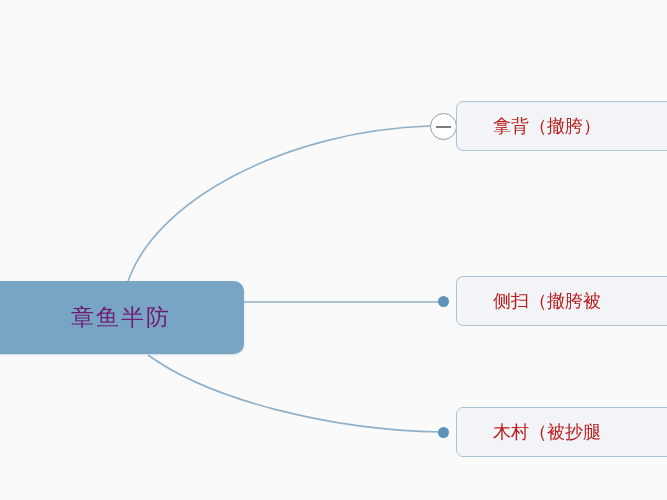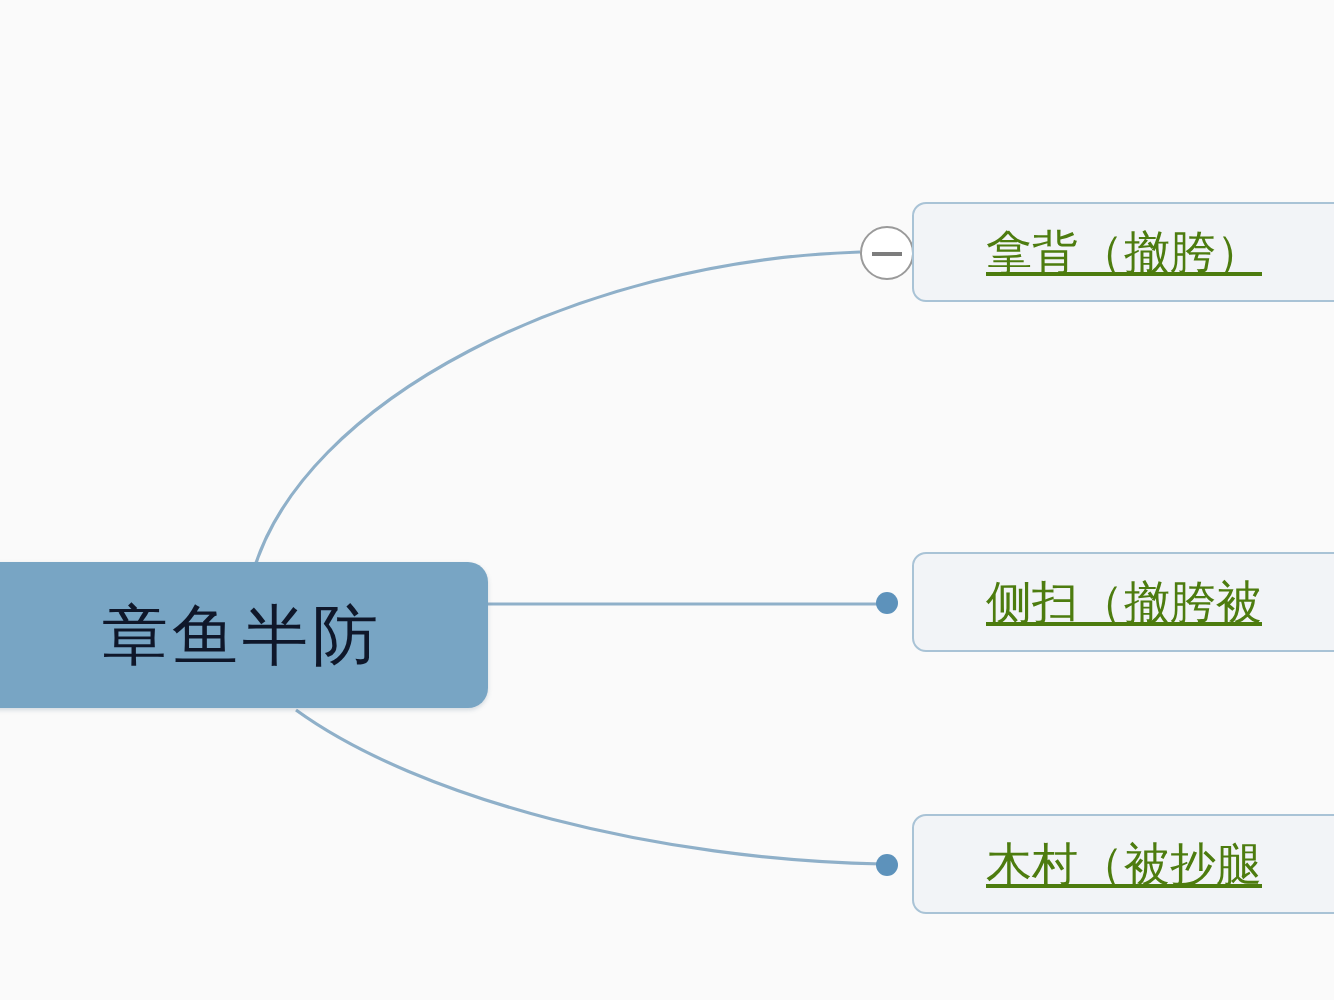--- a/index.html
+++ b/index.html
@@ -41,48 +41,47 @@
     height: 73px;
     background: #78a5c4;
     border-radius: 10px;
     box-sizing: border-box;
     display: flex;
     align-items: center;
     justify-content: center;
     box-shadow: 0 1px 2px rgba(90,120,145,0.25);
   }
   .root-label {
-    color: #0f172a;
-    font-size: 33px;
+    color: #701a75;
+    font-size: 23px;
     letter-spacing: 2px;
     line-height: 1;
     padding-left: 16px;
     white-space: nowrap;
   }
 
   
   .child-node {
     position: absolute;
     height: 50px;
     background: #f2f4f7;
     border: 1px solid #a9c3d6;
     border-radius: 7px;
     box-sizing: border-box;
     display: flex;
     align-items: center;
     overflow: hidden;
     white-space: nowrap;
   }
   .child-label {
-    color: #4d7c0f;
-    font-size: 23px;
+    color: #b91c1c;
+    font-size: 18px;
     line-height: 1;
     padding-left: 36px;
     white-space: nowrap;
-    text-decoration: underline;
   }
 
   .child-node.n1 { left: 456px; top: 101px; width: 250px; }
   .child-node.n2 { left: 456px; top: 276px; width: 250px; }
   .child-node.n3 { left: 456px; top: 407px; width: 250px; }
 
   
   .collapse-toggle {
     position: absolute;
     left: 430px;

